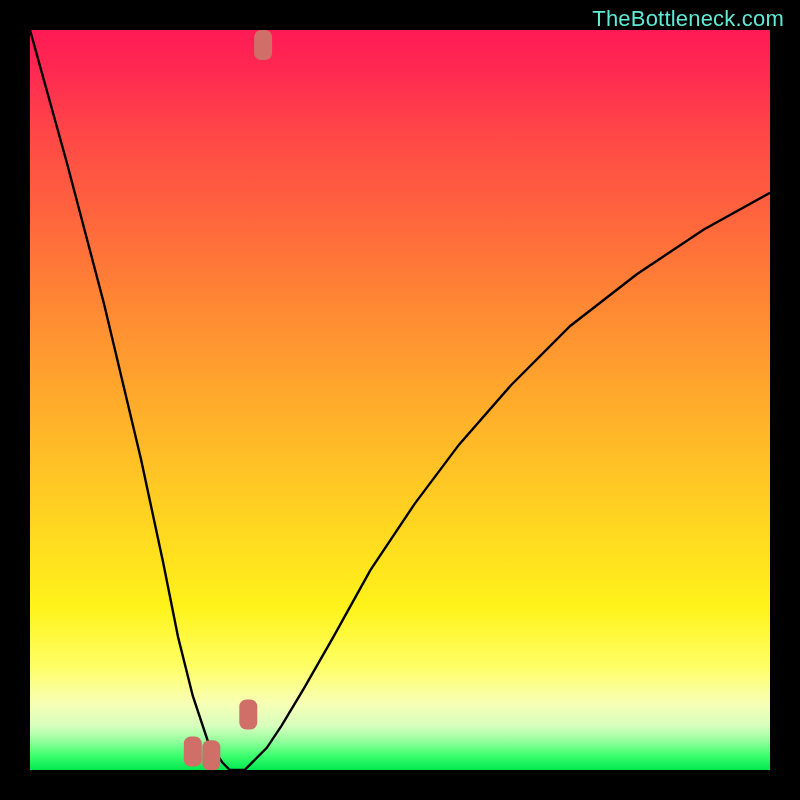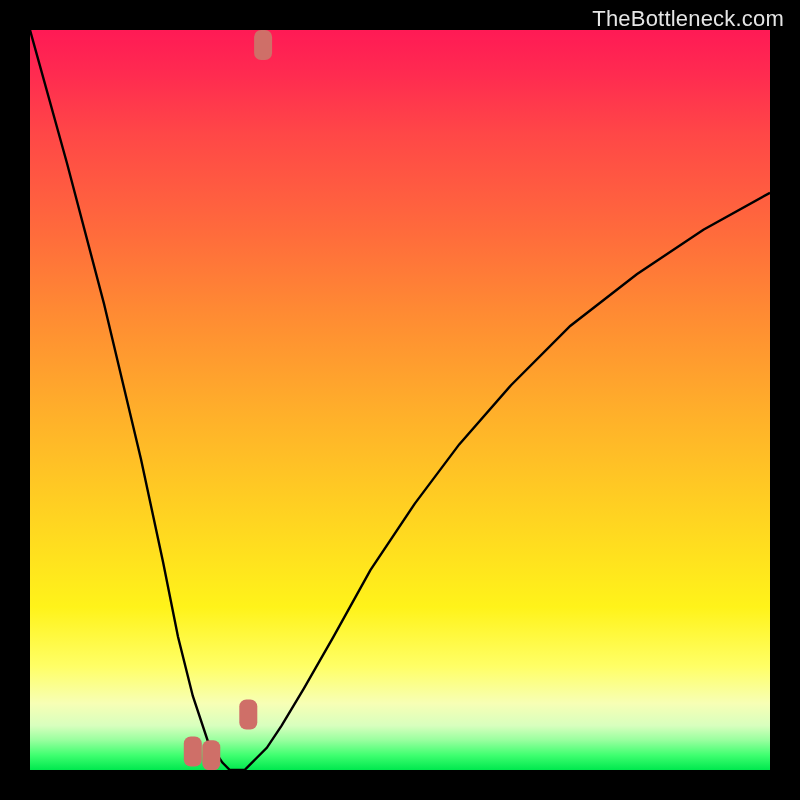--- a/index.html
+++ b/index.html
@@ -39,21 +39,21 @@
       #d8ffbe 94%,
       #97ff9e 96%,
       #3fff70 98%,
       #00e84e 100%
     );
   }
   .watermark {
     position: absolute;
     top: 6px;
     right: 16px;
-    color: #e5e5e5;
+    color: #5eead4;
     font-size: 22px;
     letter-spacing: 0.2px;
     font-weight: 500;
   }
   svg.curve {
     position: absolute;
     left: 0;
     top: 0;
     width: 740px;
     height: 740px;

